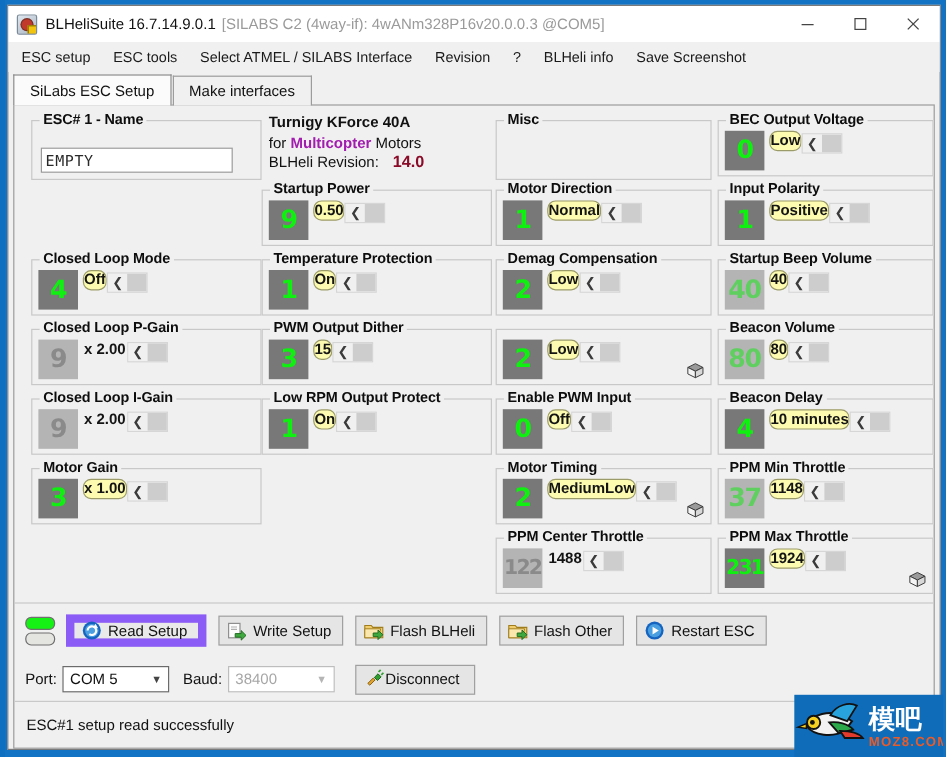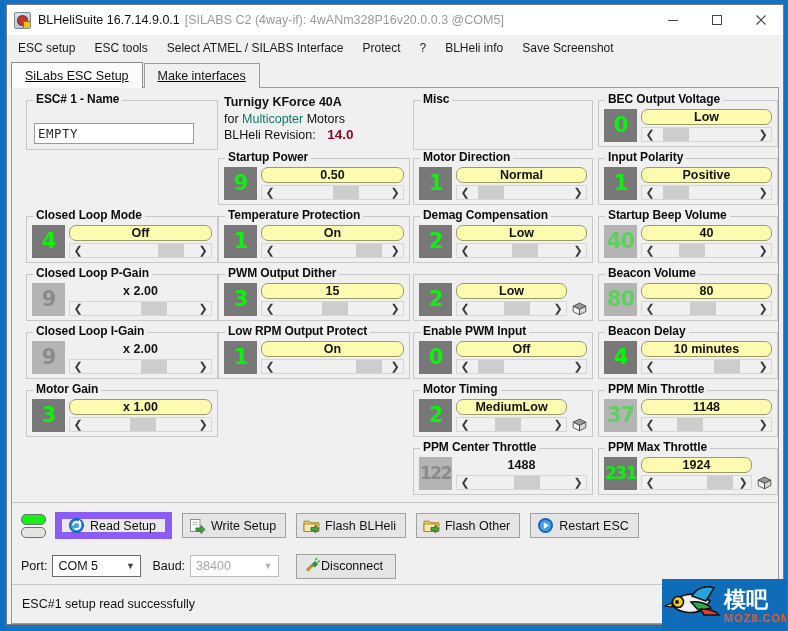--- a/index.html
+++ b/index.html
@@ -104,21 +104,20 @@
     position: relative;
     display: flex; flex-direction: column;
     min-height: 0;
   }
   .tabstrip {
     height: 26px;
     display: flex; align-items: flex-end;
     flex: none;
     position: relative;
     z-index: 2;
-    text-decoration: underline;
   }
   .tab {
     height: 25px;
     padding: 0 13px;
     display: flex; align-items: center;
     font-size: 12.5px;
     color: #111;
     background: #f0f0f0;
     border: 1px solid #9c9c9c;
     border-bottom: none;
@@ -188,21 +187,21 @@
     justify-content: center;
     line-height: 1;
     letter-spacing: -1px;
     overflow: hidden;
   }
   .numbox.dim { background: #b4b4b4; color: #8a8a8a; }
   .numbox.wide3 { font-size: 17px; letter-spacing: -1.5px; }
   .numbox.greenwide { color: #13f013; }
   .ctl-right {
     flex: 1;
-    display: flex; flex-direction: column;
+    display: flex; flex-direction: row;
     margin-left: 4px;
     min-width: 0;
   }
   .valbar {
     height: 17px;
     background: #fdfbb0;
     border: 1px solid #9b9b6a;
     border-radius: 7px;
     display: flex; align-items: center; justify-content: center;
     font-size: 12.5px;
@@ -268,21 +267,21 @@
   }
 
   
   .escinfo {
     position: absolute;
     font-size: 12.5px;
     color: #111;
     line-height: 16.5px;
   }
   .escinfo .l1 { font-weight: bold; }
-  .escinfo .blue { color: #0f766e; font-weight: normal; }
+  .escinfo .blue { color: #a21caf; font-weight: bold; }
   .escinfo .rev { color: #8a0b28; font-weight: bold; font-size: 13.5px; }
   .escinfo .lbl { }
 
   
   .btnbar {
     position: absolute;
     left: 0; right: 0; top: 414px;
     height: 46px;
     border-top: 1px solid #c9c9c9;
     display: flex; align-items: center;
@@ -409,21 +408,21 @@
               <line x1="10.5" y1="1.5" x2="1.5" y2="10.5" stroke="#444" stroke-width="1.1"></line>
             </svg>
         </div>
       </div>
     </div>
 
     <div class="menubar">
       <div class="menu-item"><span>ESC setup</span></div>
       <div class="menu-item"><span>ESC tools</span></div>
       <div class="menu-item"><span>Select ATMEL / SILABS Interface</span></div>
-      <div class="menu-item"><span>Protect</span></div>
+      <div class="menu-item"><span>Revision</span></div>
       <div class="menu-item"><span>?</span></div>
       <div class="menu-item"><span>BLHeli info</span></div>
       <div class="menu-item"><span>Save Screenshot</span></div>
     </div>
 
     <div class="tabhost">
       <div class="tabstrip">
         <div class="tab active">
             <span>SiLabs ESC Setup</span>
           </div>

